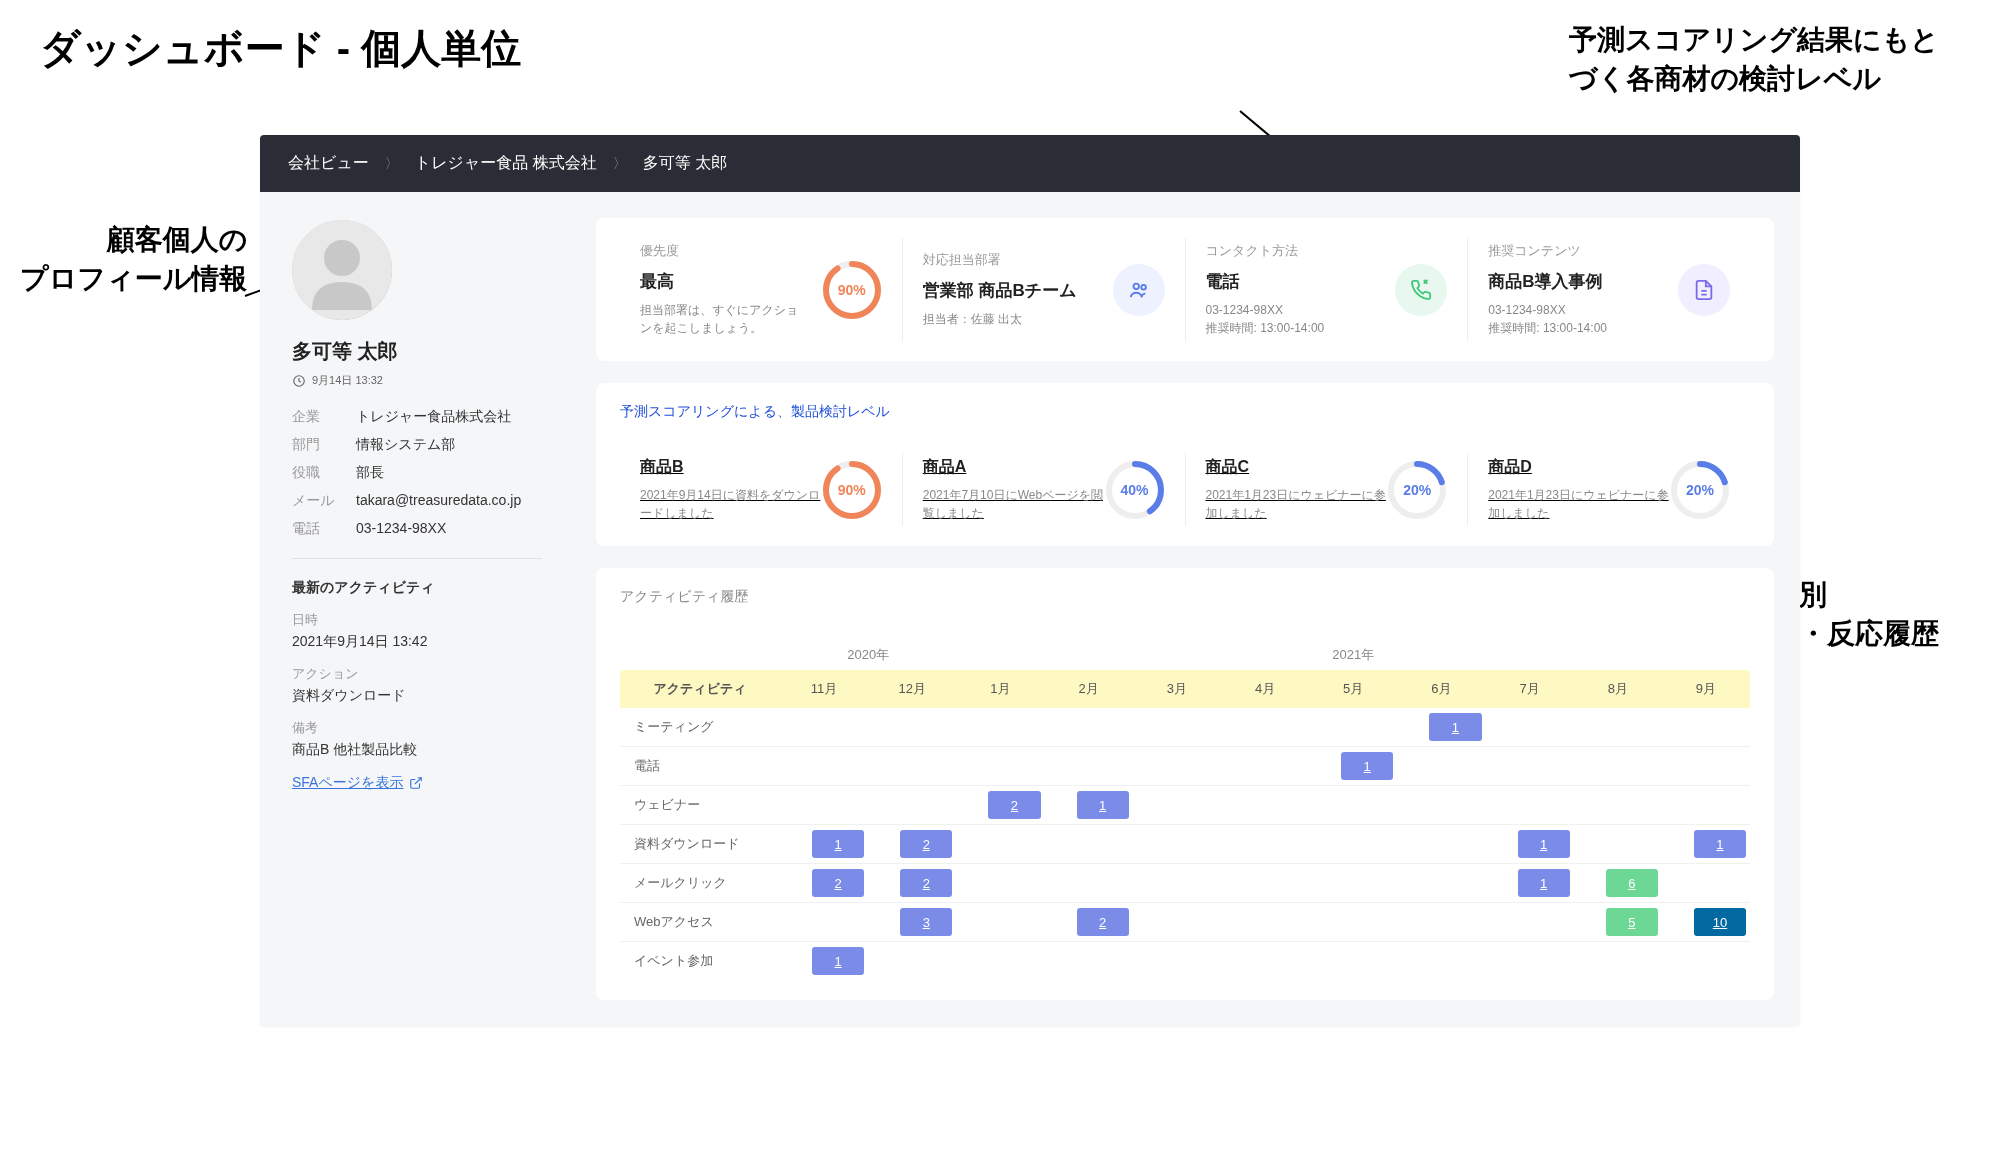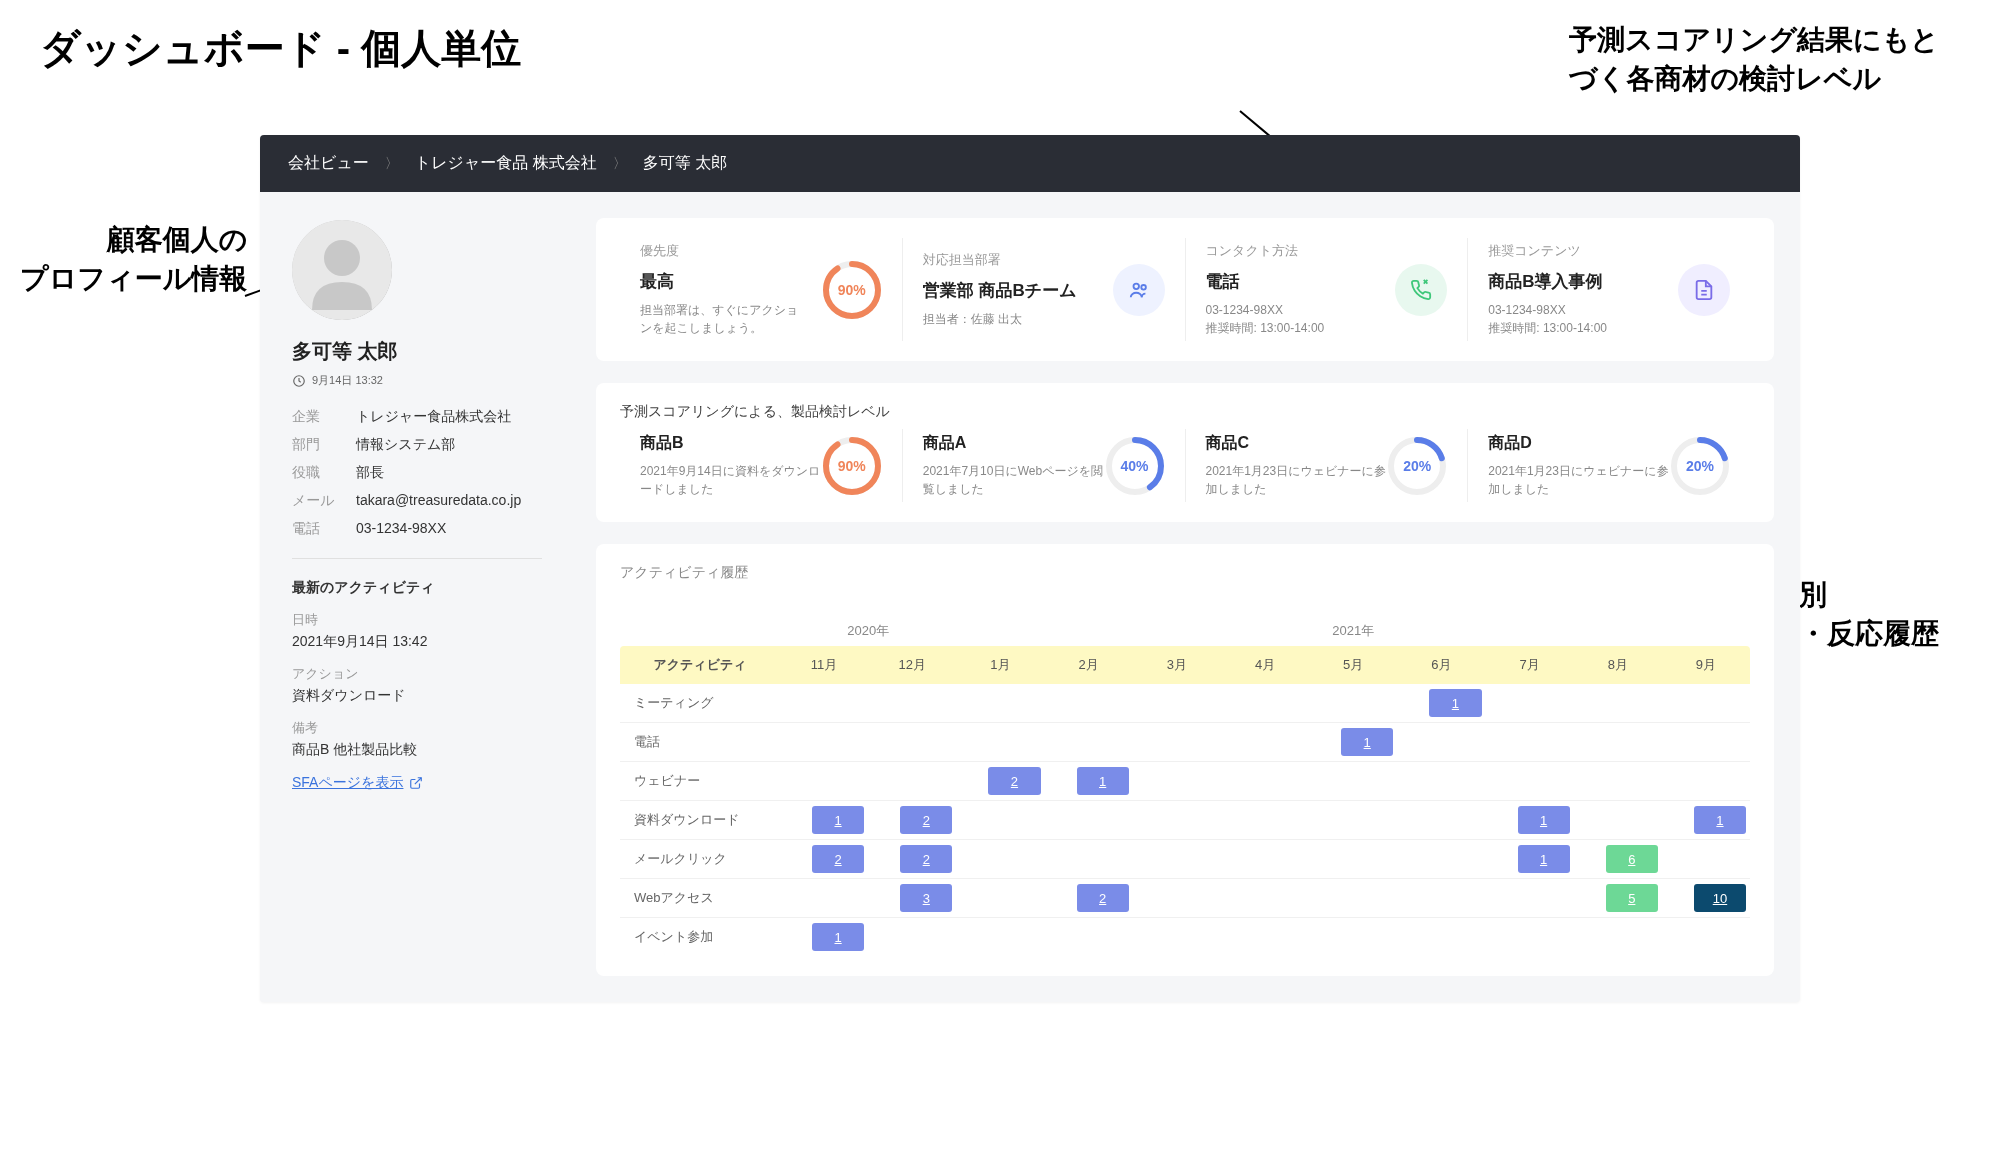--- a/index.html
+++ b/index.html
@@ -55,42 +55,42 @@
 .metric-sub { font-size: 12px; color: #888; line-height: 1.5; }
 .metric-badge { width: 52px; height: 52px; border-radius: 50%; display: flex; align-items: center; justify-content: center; flex-shrink: 0; }
 .badge-blue { background: #eef2ff; color: #5a7de8; }
 .badge-green { background: #e8f8ef; color: #3ec77a; }
 .badge-purple { background: #f0eeff; color: #7a6ce8; }
 
 .ring { position: relative; width: 60px; height: 60px; flex-shrink: 0; }
 .ring svg { transform: rotate(-90deg); }
 .ring-text { position: absolute; inset: 0; display: flex; align-items: center; justify-content: center; font-size: 14px; font-weight: 600; }
 
-.scoring-title { font-size: 14px; color: #404040; margin-bottom: 8px; }
-.scoring-row { display: flex; }
+.scoring-title { font-size: 14px; color: #1d4ed8; margin-bottom: 32px; }
+.scoring-row { display: flex; text-decoration: underline; }
 .score-item { flex: 1; padding: 4px 20px; border-right: 1px solid #eee; display: flex; align-items: center; justify-content: space-between; }
 .score-item:last-child { border-right: none; }
 .score-name { font-size: 16px; font-weight: 700; color: #222; margin-bottom: 8px; }
 .score-desc { font-size: 12px; color: #888; line-height: 1.5; }
 
 .history-title { font-size: 14px; color: #888; margin-bottom: 16px; }
 .history-grid { font-size: 13px; color: #666; margin-top: 40px; }
 .hg-header-years { display: flex; margin-left: 160px; }
 .hg-year { text-align: center; color: #888; font-size: 13px; padding-bottom: 6px; }
 .hg-months { display: flex; background: #fef9c3; border-radius: 4px 4px 0 0; }
 .hg-act-header { width: 160px; padding: 10px 14px; font-weight: 600; color: #555; text-align: center; }
 .hg-month { flex: 1; text-align: center; padding: 10px 0; font-weight: 500; color: #555; }
 .hg-row { display: flex; border-bottom: 1px solid #f0f0f0; gap: 28px; }
 .hg-row:last-child { border-bottom: none; }
 .hg-row-label { width: 160px; padding: 10px 14px; color: #666; }
 .hg-cell { flex: 1; padding: 4px; display: flex; align-items: center; justify-content: center; }
 .hg-chip { width: 100%; height: 28px; border-radius: 3px; display: flex; align-items: center; justify-content: center; color: #fff; font-size: 13px; text-decoration: underline; }
 .c-blue { background: #7a8ce8; }
 .c-green { background: #6dd896; }
-.c-orange { background: #0c4a6e; }
+.c-orange { background: #0369a1; }
 </style>
 </head>
 <body>
 
 <div class="annotation ann-title">ダッシュボード - 個人単位</div>
 <div class="annotation ann-right-top" id="ann-rt">予測スコアリング結果にもと<br>づく各商材の検討レベル</div>
 <div class="annotation ann-left" id="ann-l">顧客個人の<br>プロフィール情報</div>
 <div class="annotation ann-right-bottom" id="ann-rb">接点別<br>行動・反応履歴</div>
 
 <div class="ann-line" style="top:295px; left:245px; width:90px; transform:rotate(-20deg);"></div>

